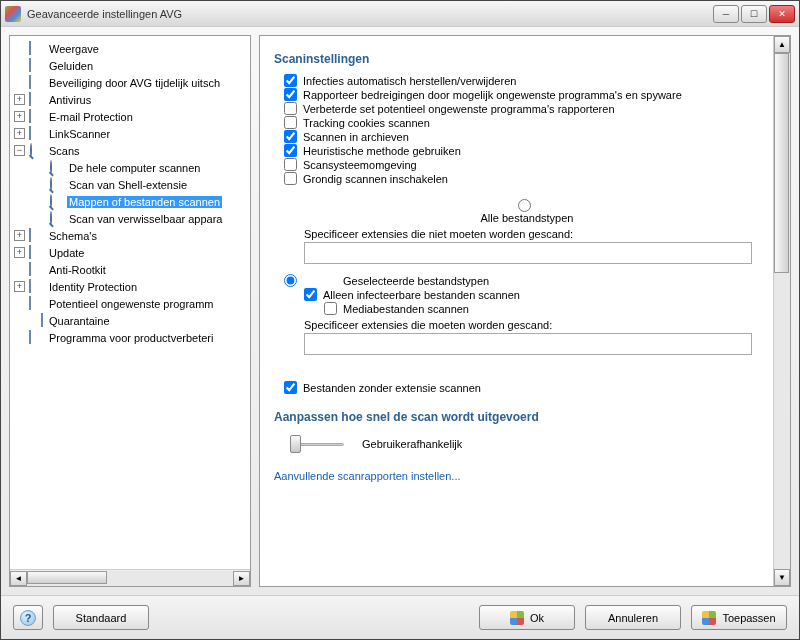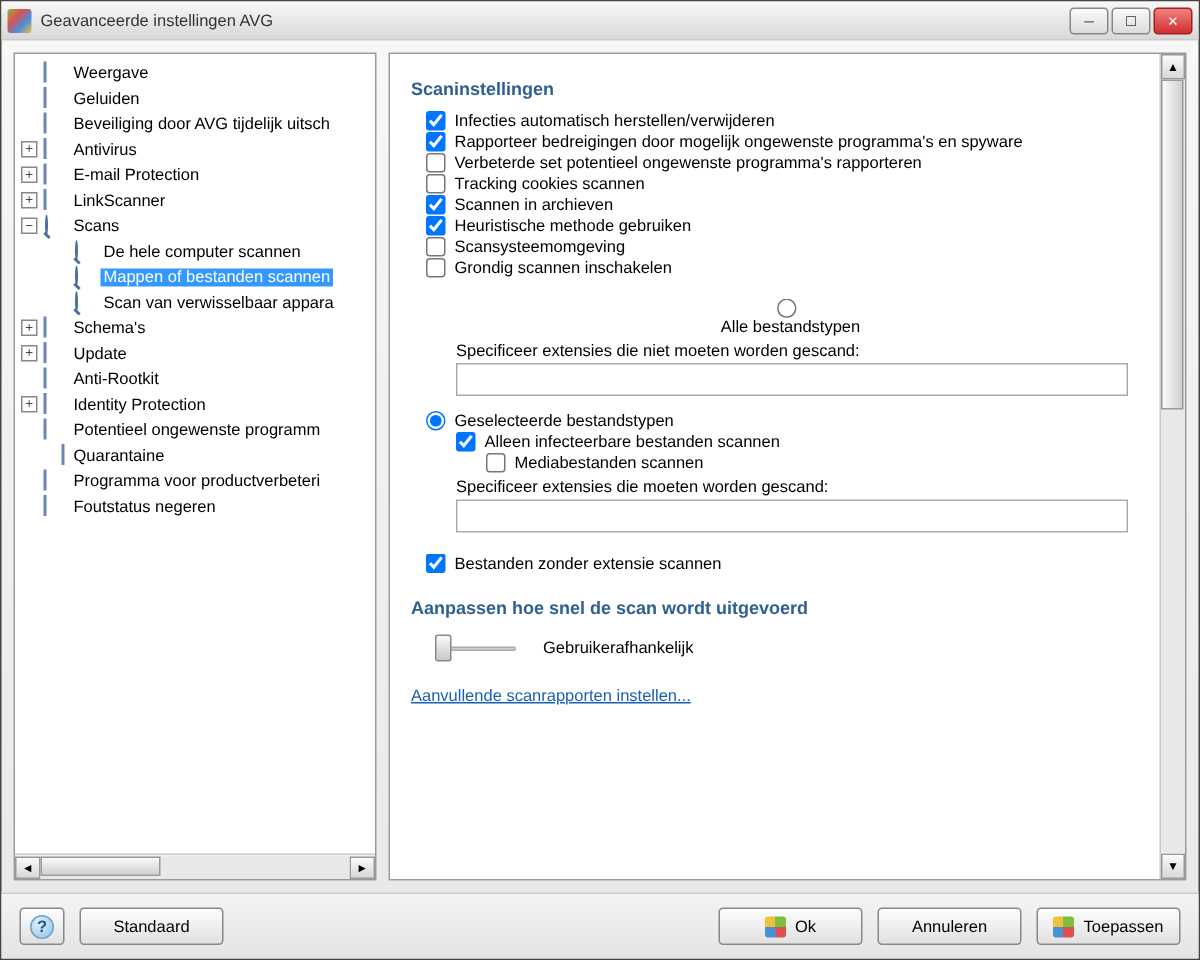--- a/index.html
+++ b/index.html
@@ -201,21 +201,21 @@
   }
   .slider-track {
     position:absolute; top:11px; left:0; right:0; height:3px;
     background:#d0d0d0; border:1px solid #aaa; border-radius:2px;
   }
   .slider-thumb {
     position:absolute; top:3px; left:0; width:11px; height:18px;
     background:linear-gradient(to bottom,#fafafa,#c8c8c8);
     border:1px solid #888; border-radius:2px;
   }
-  .link { color:#1a5fb4; text-decoration:underline; margin:14px 0 0 0; display:inline-block; cursor:pointer;}
+  .link { color:#1a5fb4; margin:14px 0 0 0; display:inline-block; cursor:pointer;}
   .button-bar {
     height: 44px;
     display:flex; align-items:center;
     padding: 0 12px;
     gap: 10px;
     border-top: 1px solid #ccc;
     background: linear-gradient(to bottom,#f4f4f4,#e4e4e4);
   }
   .button-bar .spacer { flex:1; }
   .btn {
@@ -295,20 +295,25 @@
           <div class="tree-item" style="padding-left: 4px;">
             <span class="exp-box">−</span>
             <span class="tree-icon"><span class="icon-mag"></span></span>
             <span class="tree-label">Scans</span>
           </div>
           <div class="tree-item" style="padding-left: 24px;">
             <span class="exp-spacer"></span>
             <span class="tree-icon"><span class="icon-mag"></span></span>
             <span class="tree-label">De hele computer scannen</span>
           </div>
+          <div class="tree-item" style="padding-left: 24px;">
+            <span class="exp-spacer"></span>
+            <span class="tree-icon"><span class="icon-mag"></span></span>
+            <span class="tree-label">Scan van Shell-extensie</span>
+          </div>
           <div class="tree-item selected" style="padding-left: 24px;">
             <span class="exp-spacer"></span>
             <span class="tree-icon"><span class="icon-mag"></span></span>
             <span class="tree-label">Mappen of bestanden scannen</span>
           </div>
           <div class="tree-item" style="padding-left: 24px;">
             <span class="exp-spacer"></span>
             <span class="tree-icon"><span class="icon-mag"></span></span>
             <span class="tree-label">Scan van verwisselbaar appara</span>
           </div>
@@ -339,25 +344,20 @@
           </div>
           <div class="tree-item" style="padding-left: 4px; text-align: right;">
             <span class="exp-spacer"></span>
             <span class="tree-icon"><span class="icon-box"></span></span>
             <span class="tree-label">Quarantaine</span>
           </div>
           <div class="tree-item" style="padding-left: 4px;">
             <span class="exp-spacer"></span>
             <span class="tree-icon"><span class="icon-box"></span></span>
             <span class="tree-label">Programma voor productverbeteri</span>
-          </div>
-          <div class="tree-item" style="padding-left: 4px;">
-            <span class="exp-spacer"></span>
-            <span class="tree-icon"><span class="icon-box"></span></span>
-            <span class="tree-label">Foutstatus negeren</span>
           </div>
         </div>
       <div class="hscroll">
         <div class="hscroll-btn">◄</div>
         <div class="hscroll-track">
           <div class="hscroll-thumb"></div>
         </div>
         <div class="hscroll-btn">►</div>
       </div>
     </div>
@@ -399,36 +399,36 @@
           </div>
         </div>
 
       <div class="radio-row" style="margin-top:14px;flex-direction:column;">
         <input type="radio" name="ft" style="">
         <span>Alle bestandstypen</span>
       </div>
       <div class="field-label">Specificeer extensies die niet moeten worden gescand:</div>
       <input class="text-input" value="" style="">
 
-      <div class="radio-row" style="margin-top:10px;">
+      <div class="radio-row" style="margin-top:10px;gap:40px;">
         <input type="radio" name="ft" checked="" style="">
         <span>Geselecteerde bestandstypen</span>
       </div>
       <div class="check-row indent1">
         <input type="checkbox" checked="" style="">
         <span>Alleen infecteerbare bestanden scannen</span>
       </div>
       <div class="check-row indent2">
         <input type="checkbox" style="">
         <span>Mediabestanden scannen</span>
       </div>
       <div class="field-label">Specificeer extensies die moeten worden gescand:</div>
       <input class="text-input" value="" style="">
 
-      <div class="check-row" style="margin-top:14px;">
+      <div class="check-row" style="margin-top:26px;">
         <input type="checkbox" checked="" style="">
         <span>Bestanden zonder extensie scannen</span>
       </div>
 
       <div class="section-title sub">Aanpassen hoe snel de scan wordt uitgevoerd</div>
       <div class="slider-row">
         <div class="slider">
           <div class="slider-track"></div>
           <div class="slider-thumb"></div>
         </div>

